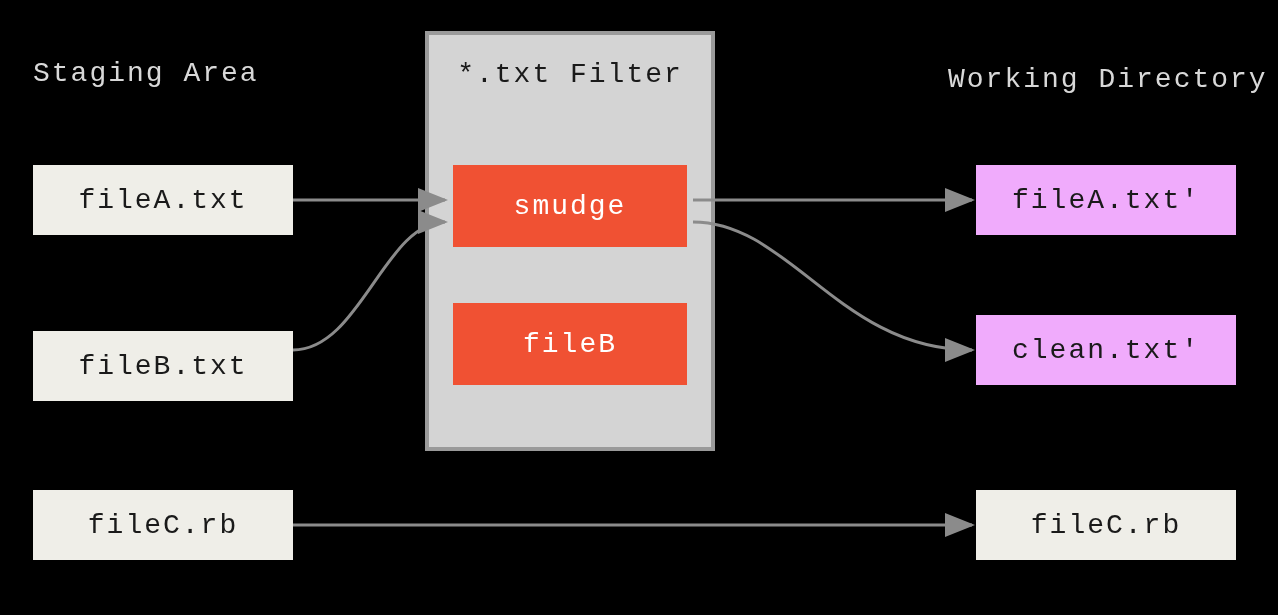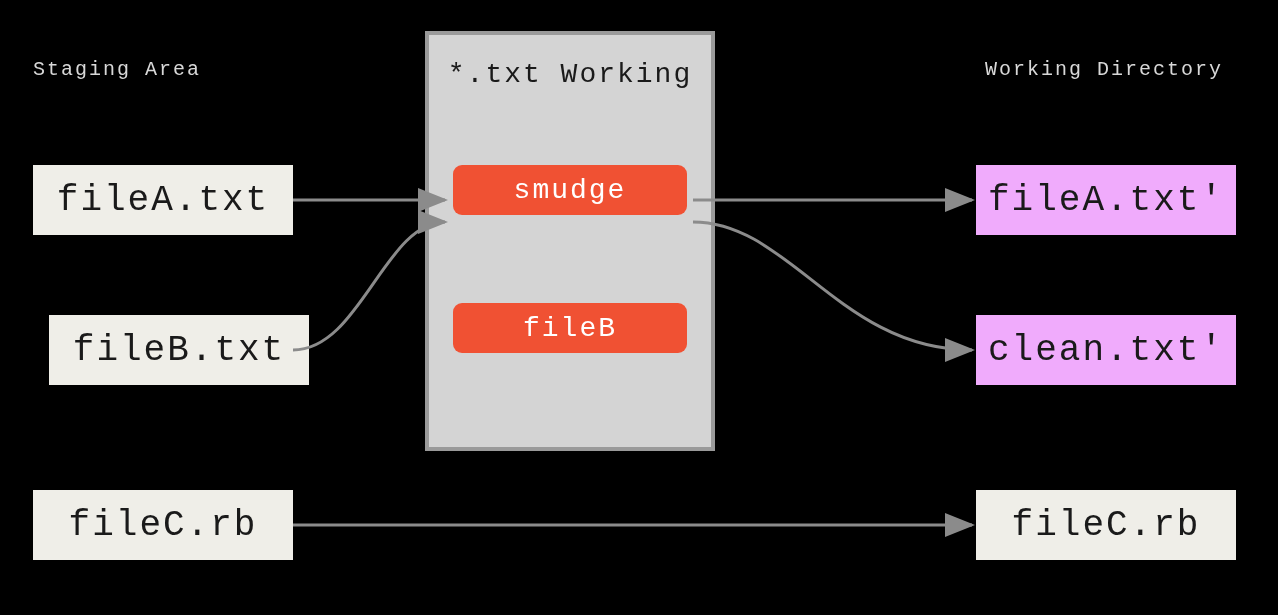--- a/index.html
+++ b/index.html
@@ -7,29 +7,29 @@
     background: #000;
     width: 1278px;
     height: 615px;
     position: relative;
     font-family: "Courier New", Courier, monospace;
     overflow: hidden;
   }
   .label-heading {
     position: absolute;
     color: #d8d8d8;
-    font-size: 20px;
+    font-size: 28px;
     letter-spacing: 2px;
   }
   .box {
     position: absolute;
     display: flex;
     align-items: center;
     justify-content: center;
-    font-size: 36px;
+    font-size: 28px;
     letter-spacing: 2px;
     height: 70px;
   }
   .staging-box {
     background: #efeee8;
     color: #1a1a1a;
     width: 260px;
     left: 33px;
   }
   .filter-container {
@@ -55,22 +55,21 @@
     position: absolute;
     background: #f05133;
     color: #fff;
     display: flex;
     align-items: center;
     justify-content: center;
     font-size: 28px;
     letter-spacing: 2px;
     left: 24px;
     right: 24px;
-    height: 50px;
-    border-radius: 9px;
+    height: 82px;
   }
   .wd-box {
     background: #f0abfc;
     color: #1a1a1a;
     width: 260px;
     left: 976px;
   }
   .wd-box-plain {
     background: #efeee8;
     color: #1a1a1a;
@@ -83,28 +82,28 @@
     left: 0;
     width: 1278px;
     height: 615px;
     pointer-events: none;
   }
 </style>
 </head>
 <body>
 
 <div class="label-heading" style="left:33px; top:58px;">Staging Area</div>
-<div class="label-heading" style="left:948px; top:58px;margin-left:37px;">Working Directory</div>
+<div class="label-heading" style="left:948px; top:64px;">Working Directory</div>
 
 <div class="box staging-box" style="top:165px;">fileA.txt</div>
-<div class="box staging-box" style="top:315px;margin-left:16px;">fileB.txt</div>
+<div class="box staging-box" style="top:331px;">fileB.txt</div>
 <div class="box staging-box" style="top:490px;">fileC.rb</div>
 
 <div class="filter-container">
-  <div class="filter-title">*.txt Working</div>
+  <div class="filter-title">*.txt Filter</div>
   <div class="filter-box" style="top:130px;">smudge</div>
   <div class="filter-box" style="top:268px;">fileB</div>
 </div>
 
 <div class="box wd-box" style="top:165px;">fileA.txt'</div>
 <div class="box wd-box" style="top:315px;">clean.txt'</div>
 <div class="box wd-box-plain" style="top:490px;">fileC.rb</div>
 
 <svg class="arrows">
   <defs>

